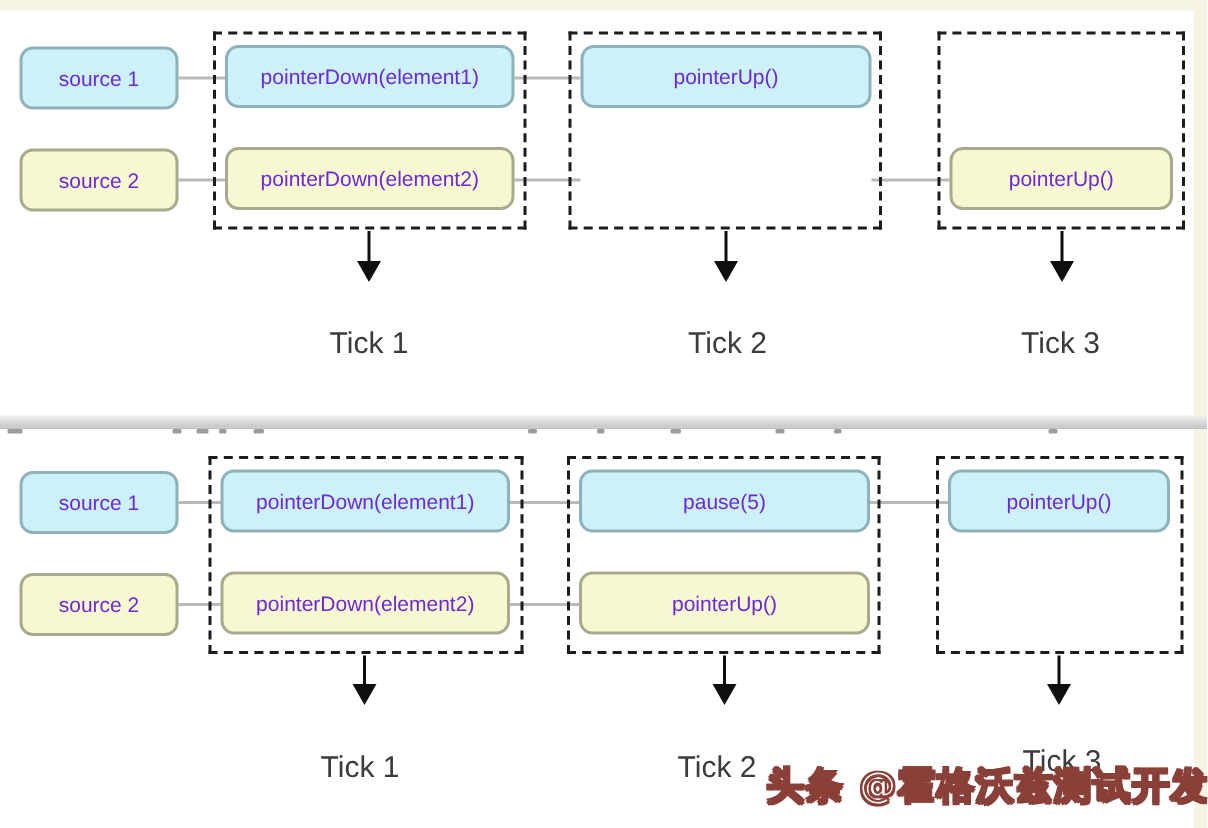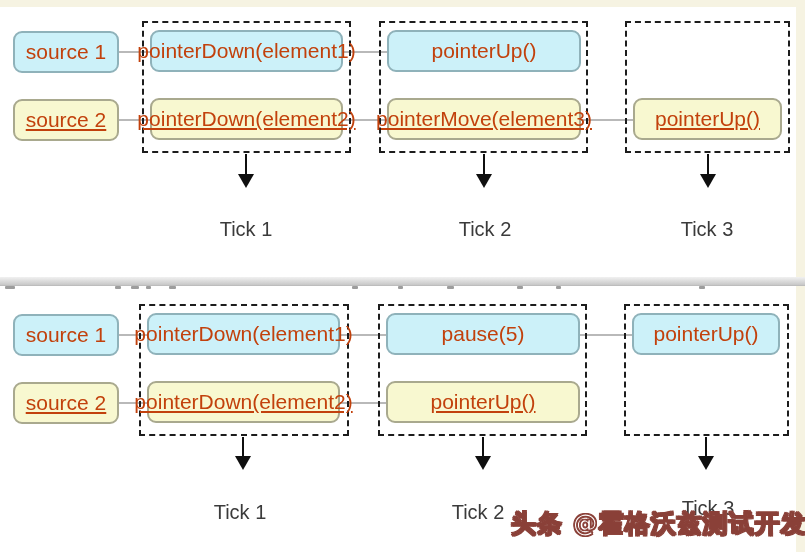--- a/index.html
+++ b/index.html
@@ -5,24 +5,24 @@
   html,body{margin:0;padding:0;background:#ffffff;}
   .stage{
     position:relative;width:805px;height:552px;background:#ffffff;overflow:hidden;
     font-family:"Liberation Sans","DejaVu Sans",sans-serif;
   }
   .band-top{position:absolute;left:0;top:0;width:805px;height:7px;background:#f6f3e2;}
   .band-right{position:absolute;left:796px;top:0;width:9px;height:552px;background:#f6f3e2;}
   .rbox{
     position:absolute;box-sizing:border-box;border-radius:9px;
     display:flex;align-items:center;justify-content:center;
-    font-size:21px;color:#c2410c;border:2px solid #999;white-space:nowrap;
+    font-size:14px;color:#6d28d9;border:2px solid #999;white-space:nowrap;
   }
   .cyan{background:#ccf1f9;border-color:#8fb2ba;}
-  .yellow{background:#f8f8d0;border-color:#a9a98e;text-decoration:underline;}
+  .yellow{background:#f8f8d0;border-color:#a9a98e;}
   .tick-frame{position:absolute;box-sizing:border-box;border:2px dashed #1c1c1c;background:transparent;}
   .hline{position:absolute;height:2px;background:#b9b9b9;}
   .astem{position:absolute;width:2px;background:#0f0f0f;}
   .ahead{position:absolute;width:0;height:0;border-left:8px solid transparent;border-right:8px solid transparent;border-top:14px solid #0f0f0f;}
   .tick-label{position:absolute;transform:translateX(-50%);font-size:20px;color:#3b3b3b;}
   .divider{position:absolute;left:0;top:277px;width:805px;height:8px;
     background:linear-gradient(#f1f1f1,#c7c7c7);border-bottom:1px solid #bdbdbd;}
   .speck{position:absolute;top:286px;height:3px;background:#9d9d9d;border-radius:1px;}
   .watermark{
     position:absolute;left:511px;top:507px;font-size:25px;font-weight:700;letter-spacing:1px;
@@ -46,21 +46,20 @@
 
   <div class="rbox cyan" style="left:13px;top:31px;width:106px;height:42px;">source 1</div>
   <div class="rbox yellow" style="left:13px;top:99px;width:106px;height:42px;">source 2</div>
 
   <div class="tick-frame" style="left:142px;top:21px;width:209px;height:132px;"></div>
   <div class="rbox cyan" style="left:150px;top:30px;width:193px;height:42px;">pointerDown(element1)</div>
   <div class="rbox yellow" style="left:150px;top:98px;width:193px;height:42px;">pointerDown(element2)</div>
 
   <div class="tick-frame" style="left:379px;top:21px;width:209px;height:132px;"></div>
   <div class="rbox cyan" style="left:387px;top:30px;width:194px;height:42px;">pointerUp()</div>
-  <div class="rbox yellow" style="left:387px;top:98px;width:194px;height:42px;">pointerMove(element3)</div>
 
   <div class="tick-frame" style="left:625px;top:21px;width:165px;height:132px;"></div>
   <div class="rbox yellow" style="left:633px;top:98px;width:149px;height:42px;">pointerUp()</div>
 
   <div class="astem" style="left:245px;top:154px;height:21px;"></div>
   <div class="ahead" style="left:238px;top:174px;"></div>
   <div class="astem" style="left:483px;top:154px;height:21px;"></div>
   <div class="ahead" style="left:476px;top:174px;"></div>
   <div class="astem" style="left:707px;top:154px;height:21px;"></div>
   <div class="ahead" style="left:700px;top:174px;"></div>

